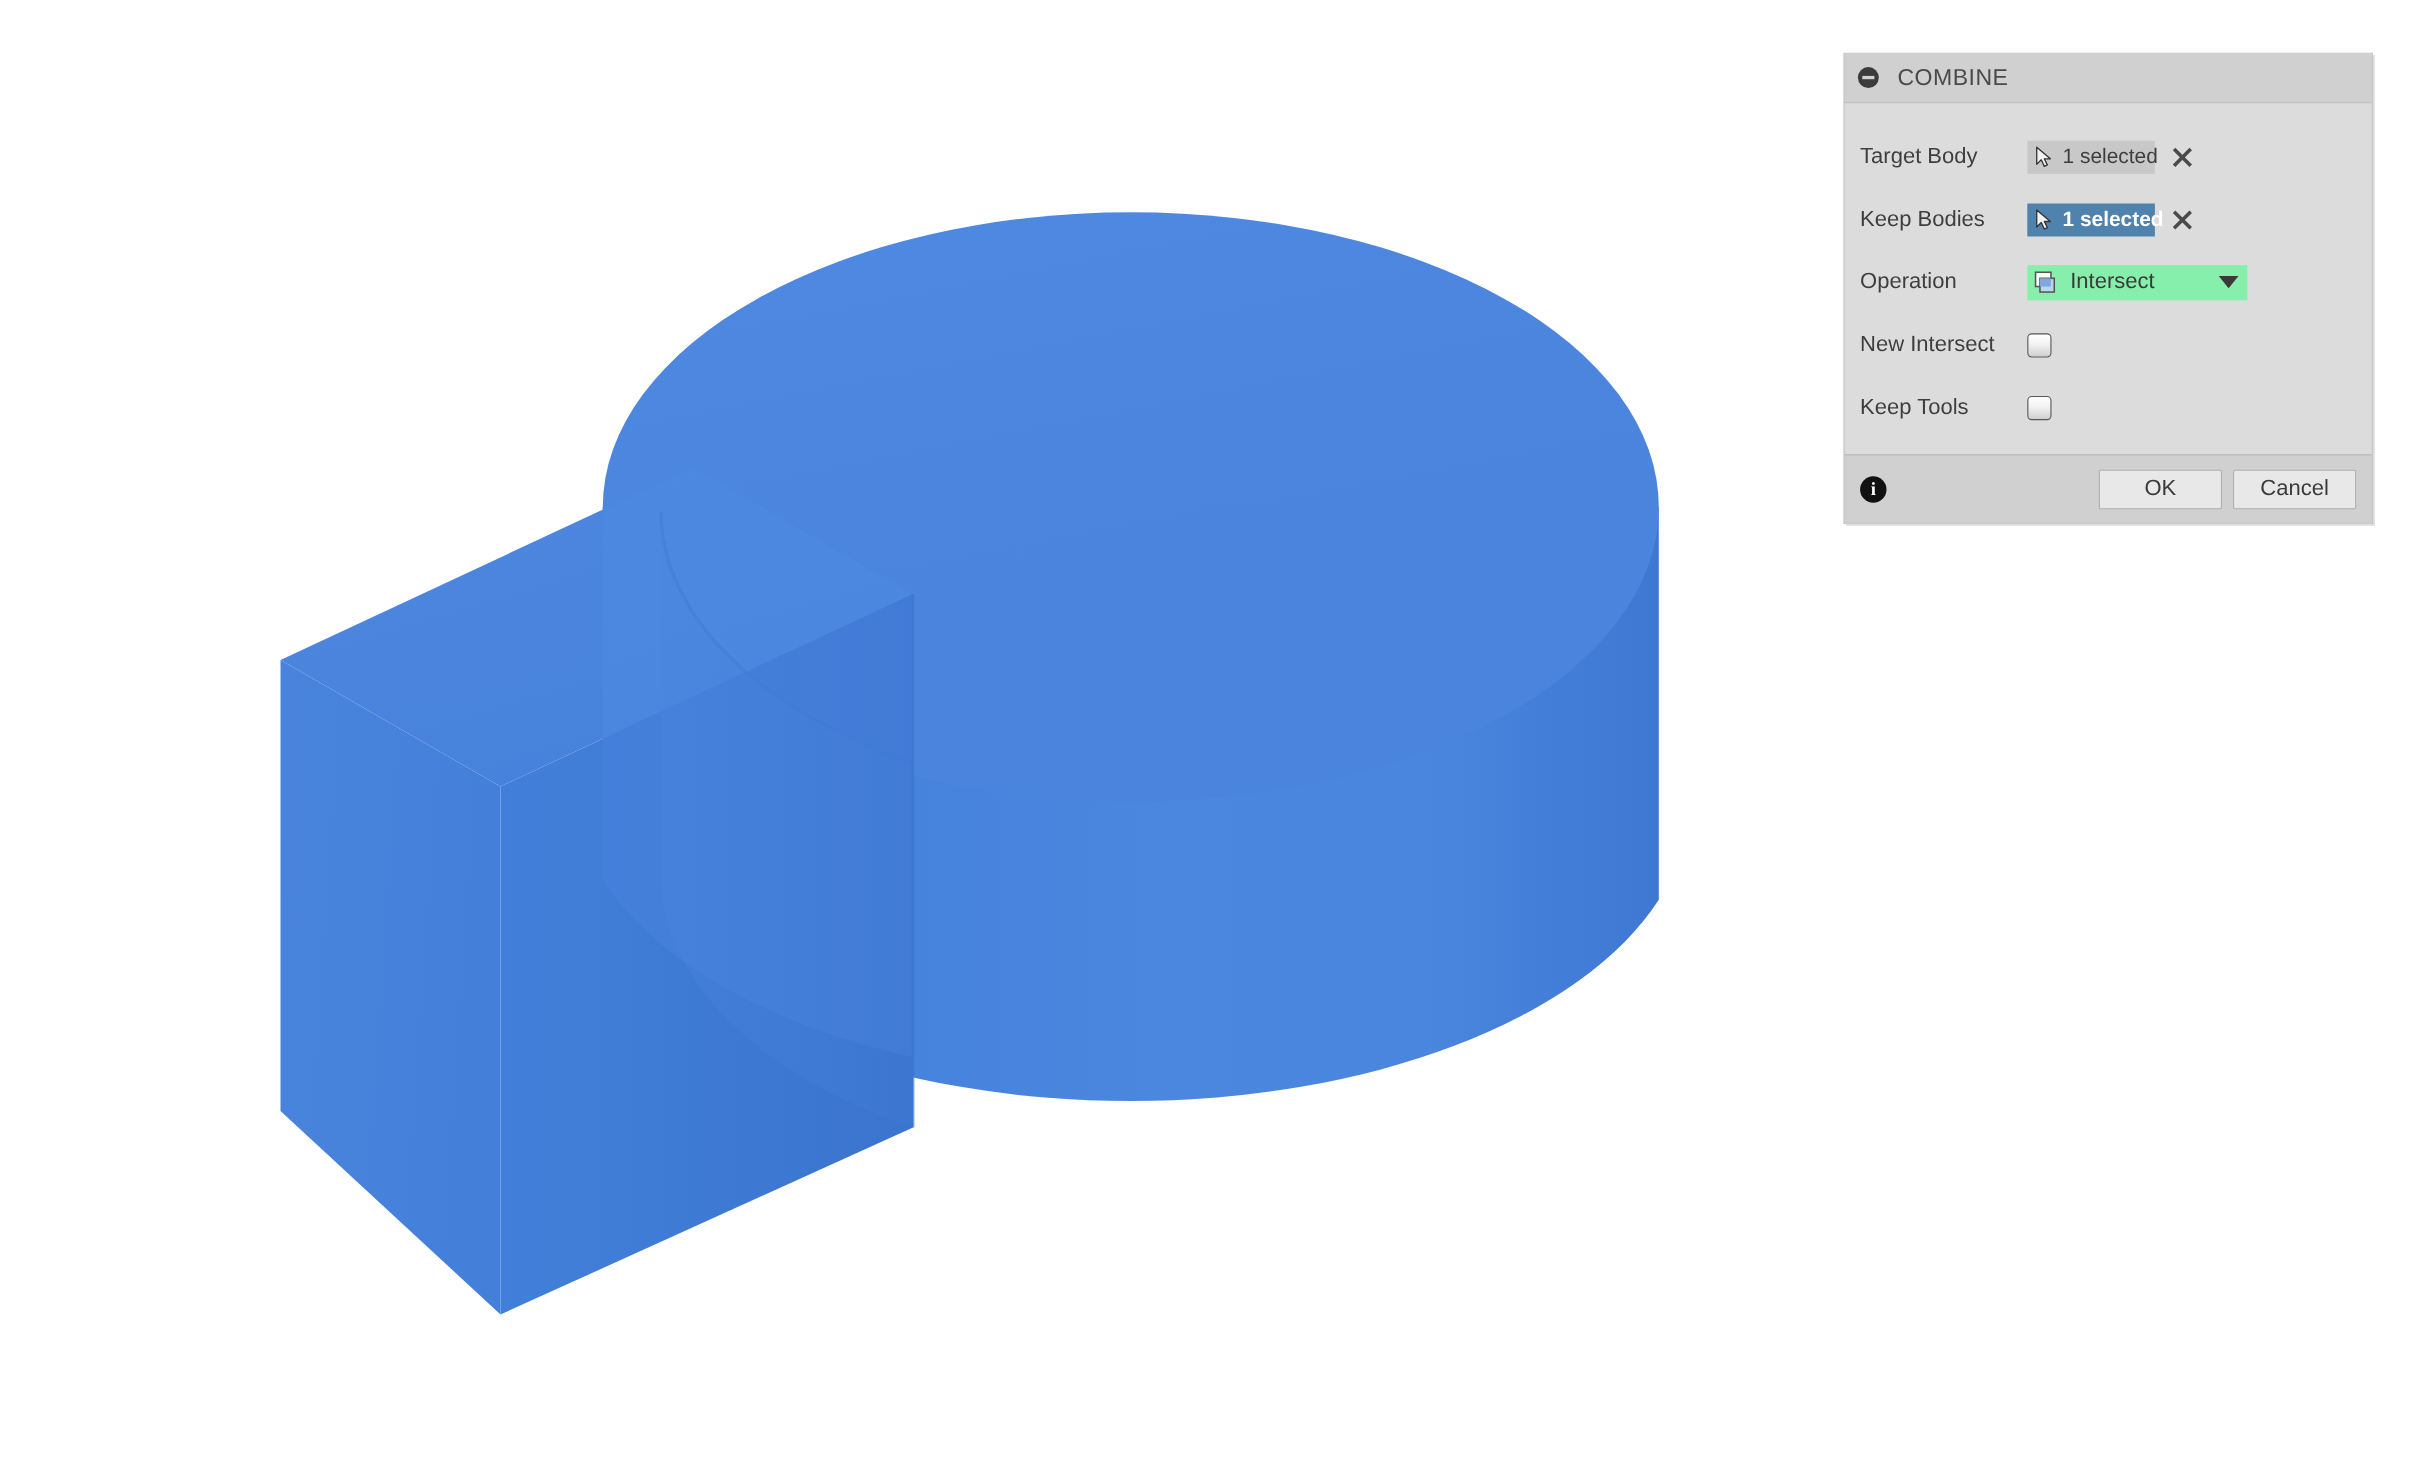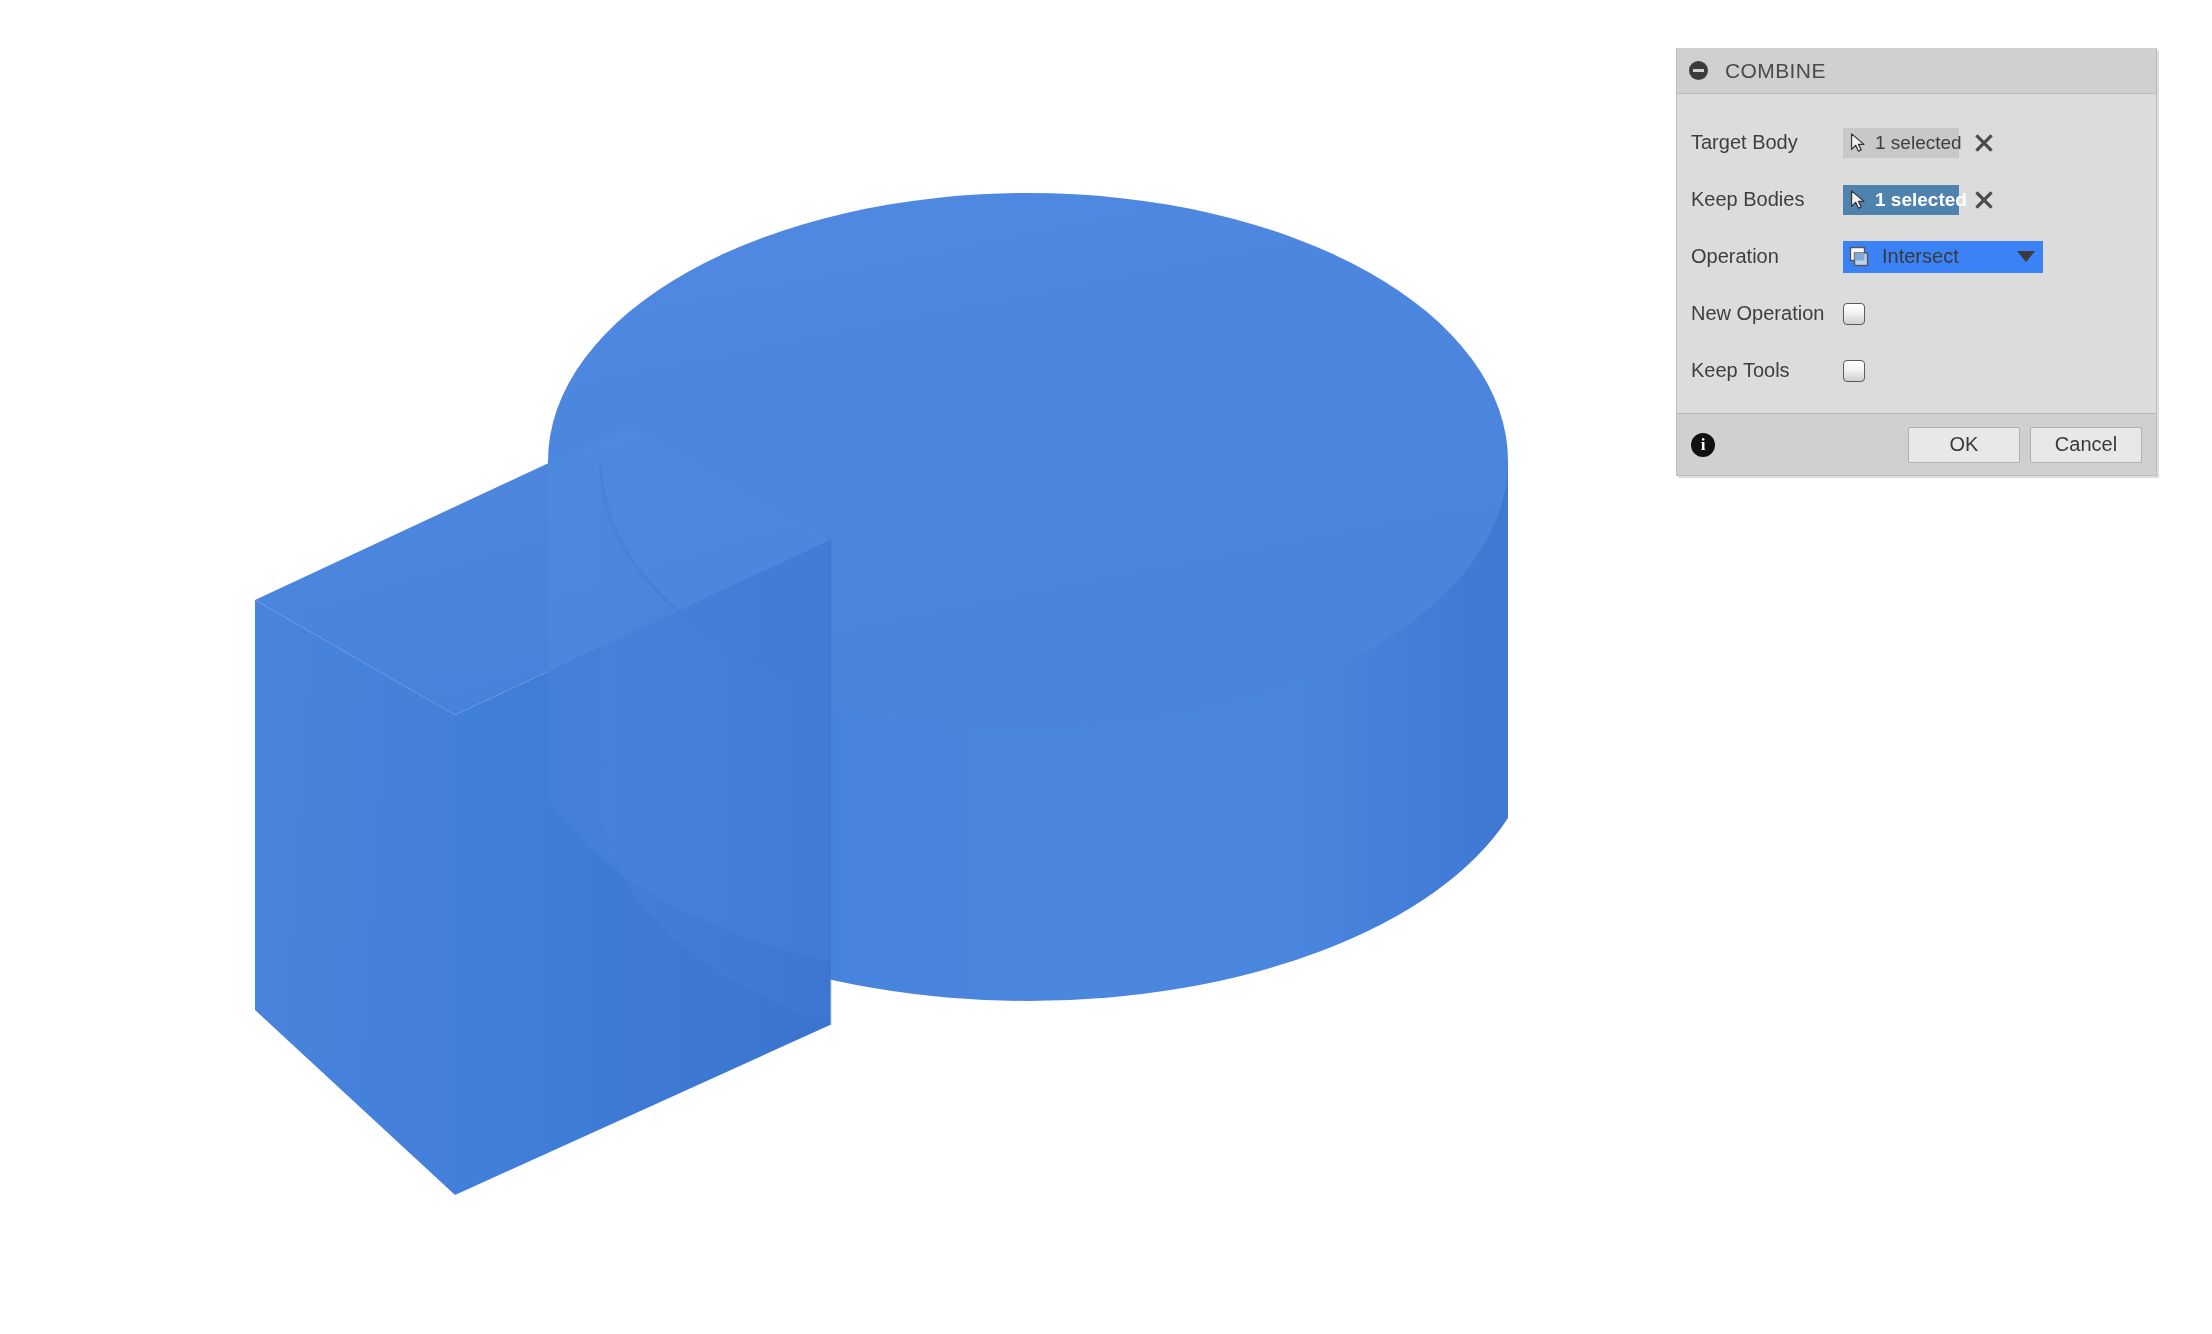--- a/index.html
+++ b/index.html
@@ -119,21 +119,21 @@
     width: 26px;
     height: 26px;
     flex: none;
     cursor: pointer;
   }
 
   
   .dropdown {
     width: 200px;
     height: 32px;
-    background: #3b82f6;
+    background: #86efac;
     display: flex;
     align-items: center;
     padding: 0 8px 0 5px;
     box-sizing: border-box;
     cursor: pointer;
   }
   .op-icon { width: 24px; height: 24px; flex: none; }
   .dropdown-label {
     flex: 1;
     margin-left: 10px;
@@ -312,21 +312,21 @@
           <rect x="2.5" y="2.5" width="14" height="13" fill="#fbfbfb" stroke="#555555" stroke-width="1.4"></rect>
           <rect x="6.5" y="8" width="13" height="12.5" fill="#bdd4ef" stroke="#555555" stroke-width="1.4"></rect>
           <rect x="6.5" y="8" width="10" height="7.5" fill="#7fa9dd" stroke="none"></rect>
         </svg>
         <span class="dropdown-label">Intersect</span>
         <span class="caret"></span>
       </div>
     </div>
 
     <div class="row">
-      <span class="row-label">New Operation</span>
+      <span class="row-label">New Intersect</span>
       <span class="checkbox"></span>
     </div>
 
     <div class="row">
       <span class="row-label">Keep Tools</span>
       <span class="checkbox"></span>
     </div>
 
   </div>
 

